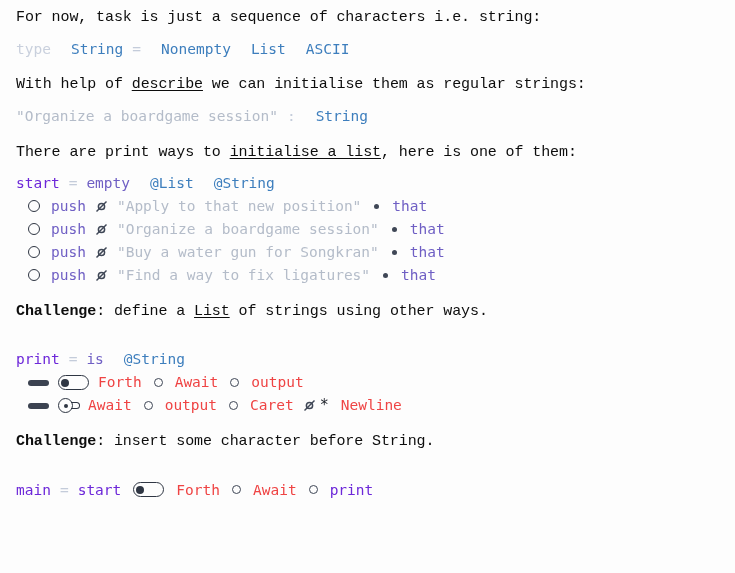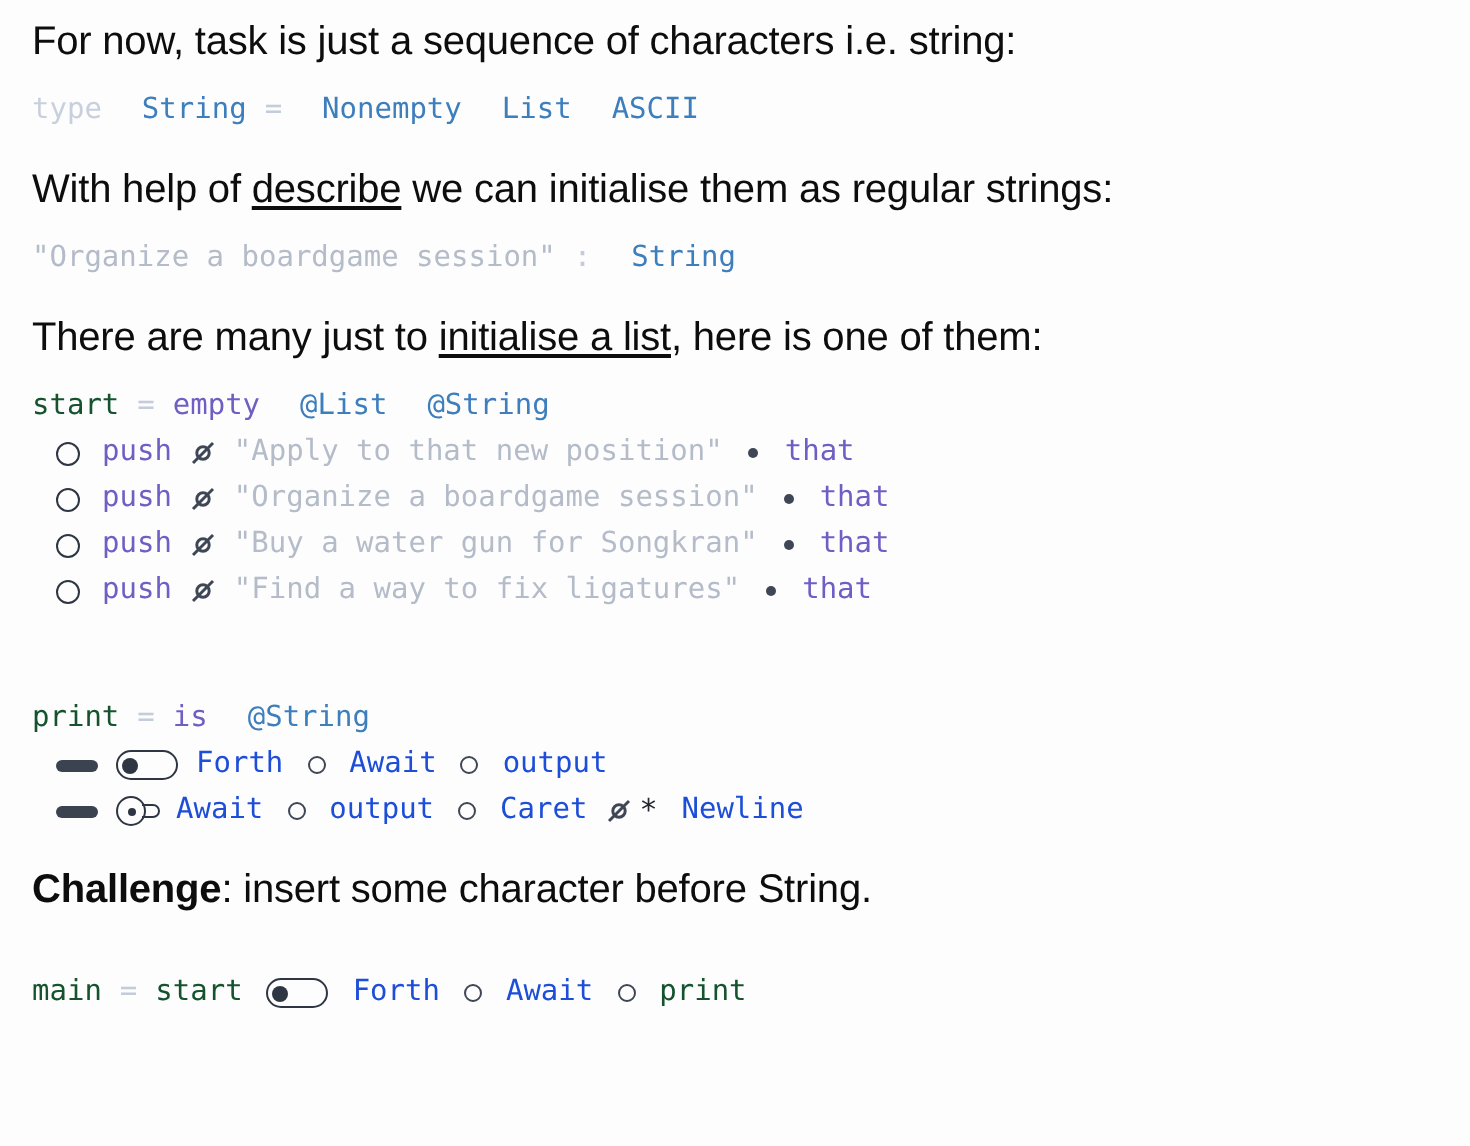--- a/index.html
+++ b/index.html
@@ -17,22 +17,22 @@
     position: relative;
   }
   .page {
     padding: 8px 16px 0 16px;
     box-sizing: border-box;
     width: 735px;
   }
 
   
   .prose {
-    font-family: Liberation Sans, sans-serif;
-    font-size: 20px;
+    font-family: Liberation Mono, monospace;
+    font-size: 15px;
     line-height: 1.35;
     color: #0d0d0d;
     margin: 0 0 0 0;
     letter-spacing: -0.1px;
   }
   .prose b, .bold { font-weight: bold; }
   .u { text-decoration: underline; text-underline-offset: 1.5px; }
 
   
   .code {
@@ -42,23 +42,23 @@
     white-space: pre;
     letter-spacing: 0px;
     text-align: right;
   }
   .code-line { height: 23px; display: flex; align-items: center; }
   .code-line.indent { padding-left: 12px; }
 
   
   .t-kw      { color: #c9d0dd; }          
   .t-blue    { color: #3d7ebd; margin-left: 11px; }          
-  .t-blue2   { color: #1d4ed8; }
+  .t-blue2   { color: #ef4444; }
   .t-eq      { color: #c4ccda; }          
-  .t-dark    { color: #14532d; }          
+  .t-dark    { color: #6d28d9; }          
   .t-purple  { color: #6f5fc4; }          
   .t-str     { color: #b4bcc9; }
 
   
   .gap-sm { height: 9px; }
   .gap-md { height: 15px; }
   .gap-lg { height: 17px; }
 
   
   .gl {
@@ -173,21 +173,21 @@
 
   <div class="gap-md"></div>
 
   <p class="prose"><span>With help of </span><span class="u">describe</span><span> we can initialise them as regular strings:</span></p>
   <div class="gap-sm"></div>
 
   <div class="code code-line"><span class="code t-str">"Organize a boardgame session"</span><span class="sp sp9"></span><span class="code t-eq">:</span><span class="sp sp9"></span><span class="code t-blue">String</span></div>
 
   <div class="gap-md"></div>
 
-  <p class="prose"><span>There are many just to </span><span class="u">initialise a list</span><span>, here is one of them:</span></p>
+  <p class="prose"><span>There are print ways to </span><span class="u">initialise a list</span><span>, here is one of them:</span></p>
   <div class="gap-sm"></div>
 
   <div class="code code-line"><span class="code t-dark">start</span><span class="sp sp9"></span><span class="code t-eq">=</span><span class="sp sp9"></span><span class="code t-purple">empty</span><span class="sp sp9"></span><span class="code t-blue">@List</span><span class="sp sp9"></span><span class="code t-blue">@String</span></div>
 
   <div class="code code-line indent"><span class="gl gl-circle"></span><span class="sp sp9"></span><span class="code t-purple">push</span><span class="sp sp9"></span><span class="gl gl-slash"><svg width="13" height="13" viewBox="0 0 13 13">
           <circle cx="6.5" cy="6.5" r="3.1" fill="none" stroke="#3f4756" stroke-width="1.5"></circle>
           <line x1="1.5" y1="11.5" x2="11.5" y2="1.5" stroke="#3f4756" stroke-width="1.5"></line>
         </svg></span><span class="sp sp9"></span><span class="code t-str">"Apply to that new position"</span><span class="sp sp12"></span><span class="gl gl-bullet"></span><span class="sp sp12"></span><span class="code t-purple">that</span></div>
 
   <div class="code code-line indent"><span class="gl gl-circle"></span><span class="sp sp9"></span><span class="code t-purple">push</span><span class="sp sp9"></span><span class="gl gl-slash"><svg width="13" height="13" viewBox="0 0 13 13">
@@ -200,20 +200,21 @@
           <line x1="1.5" y1="11.5" x2="11.5" y2="1.5" stroke="#3f4756" stroke-width="1.5"></line>
         </svg></span><span class="sp sp9"></span><span class="code t-str">"Buy a water gun for Songkran"</span><span class="sp sp12"></span><span class="gl gl-bullet"></span><span class="sp sp12"></span><span class="code t-purple">that</span></div>
 
   <div class="code code-line indent"><span class="gl gl-circle"></span><span class="sp sp9"></span><span class="code t-purple">push</span><span class="sp sp9"></span><span class="gl gl-slash"><svg width="13" height="13" viewBox="0 0 13 13">
           <circle cx="6.5" cy="6.5" r="3.1" fill="none" stroke="#3f4756" stroke-width="1.5"></circle>
           <line x1="1.5" y1="11.5" x2="11.5" y2="1.5" stroke="#3f4756" stroke-width="1.5"></line>
         </svg></span><span class="sp sp9"></span><span class="code t-str">"Find a way to fix ligatures"</span><span class="sp sp12"></span><span class="gl gl-bullet"></span><span class="sp sp12"></span><span class="code t-purple">that</span></div>
 
   <div class="gap-md"></div>
 
+  <p class="prose"><span class="bold">Challenge</span><span>: define a </span><span class="u">List</span><span> of strings using other ways.</span></p>
 
   <div class="gap-lg"></div>
 
   <div class="gap-sm"></div>
 
   <div class="code code-line"><span class="code t-dark">print</span><span class="sp sp9"></span><span class="code t-eq">=</span><span class="sp sp9"></span><span class="code t-purple">is</span><span class="sp sp9"></span><span class="code t-blue">@String</span></div>
 
   <div class="code code-line indent"><span class="gl gl-dash"></span><span class="sp sp9"></span><span class="gl gl-pill"></span><span class="sp sp9"></span><span class="code t-blue2">Forth</span><span class="sp sp12"></span><span class="gl gl-ring"></span><span class="sp sp12"></span><span class="code t-blue2">Await</span><span class="sp sp12"></span><span class="gl gl-ring"></span><span class="sp sp12"></span><span class="code t-blue2">output</span></div>
 
   <div class="code code-line indent"><span class="gl gl-dash"></span><span class="sp sp9"></span><span class="gl gl-ctail"><span class="tail"></span></span><span class="sp sp7"></span><span class="code t-blue2">Await</span><span class="sp sp12"></span><span class="gl gl-ring"></span><span class="sp sp12"></span><span class="code t-blue2">output</span><span class="sp sp12"></span><span class="gl gl-ring"></span><span class="sp sp12"></span><span class="code t-blue2">Caret</span><span class="sp sp9"></span><span class="gl gl-slash"><svg width="13" height="13" viewBox="0 0 13 13">

